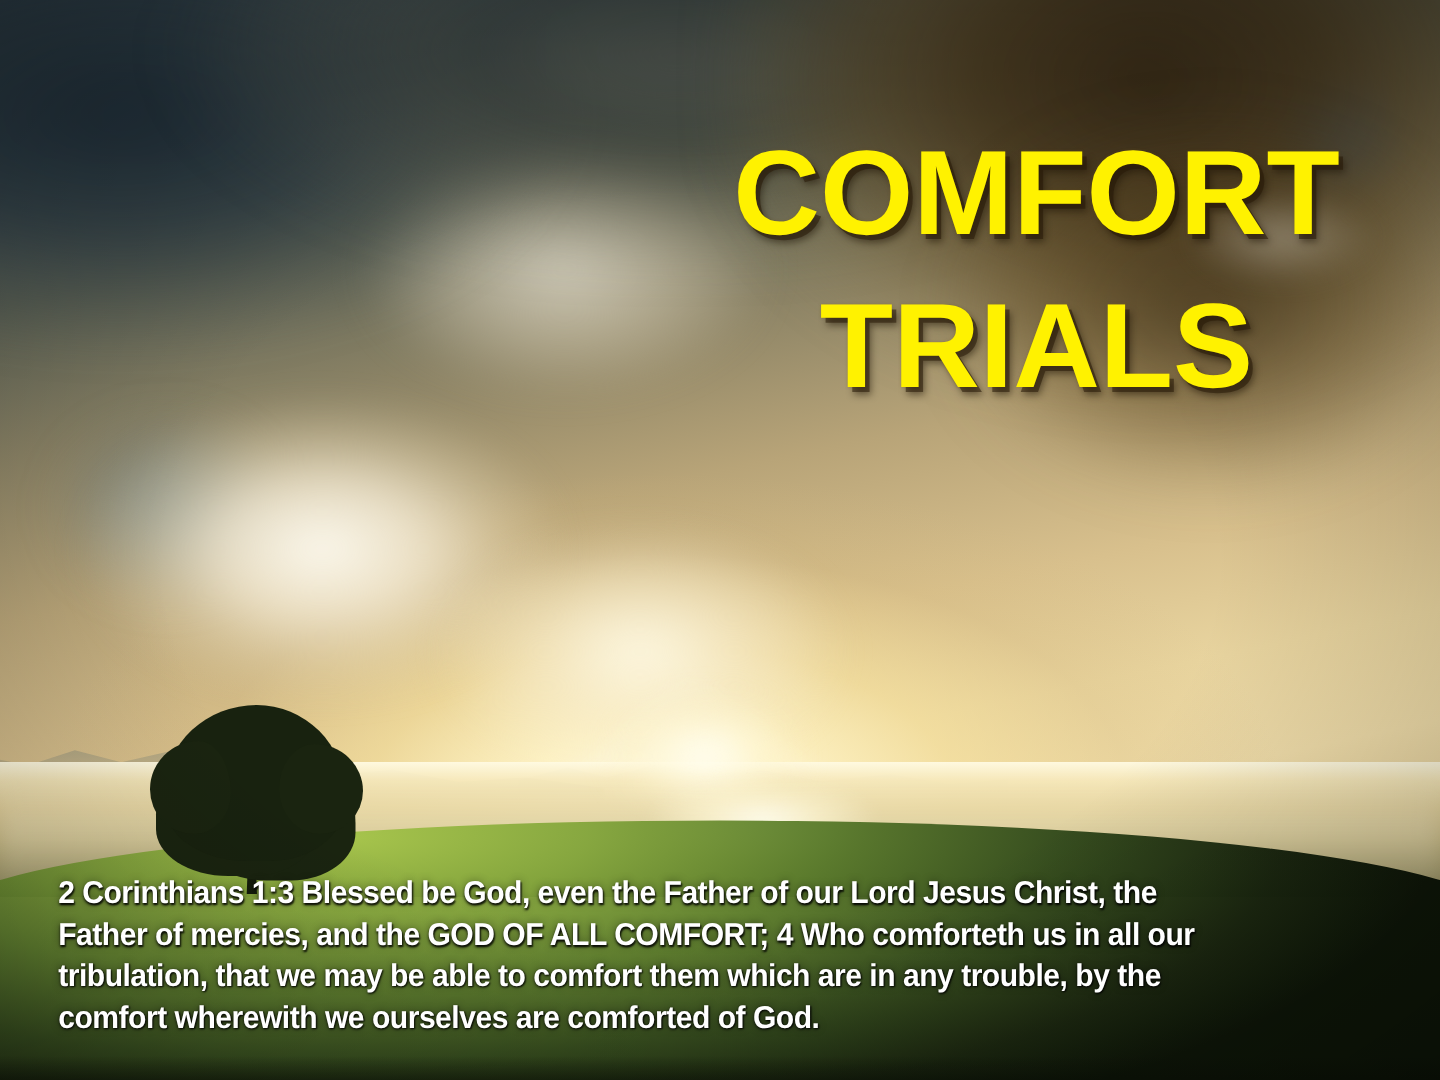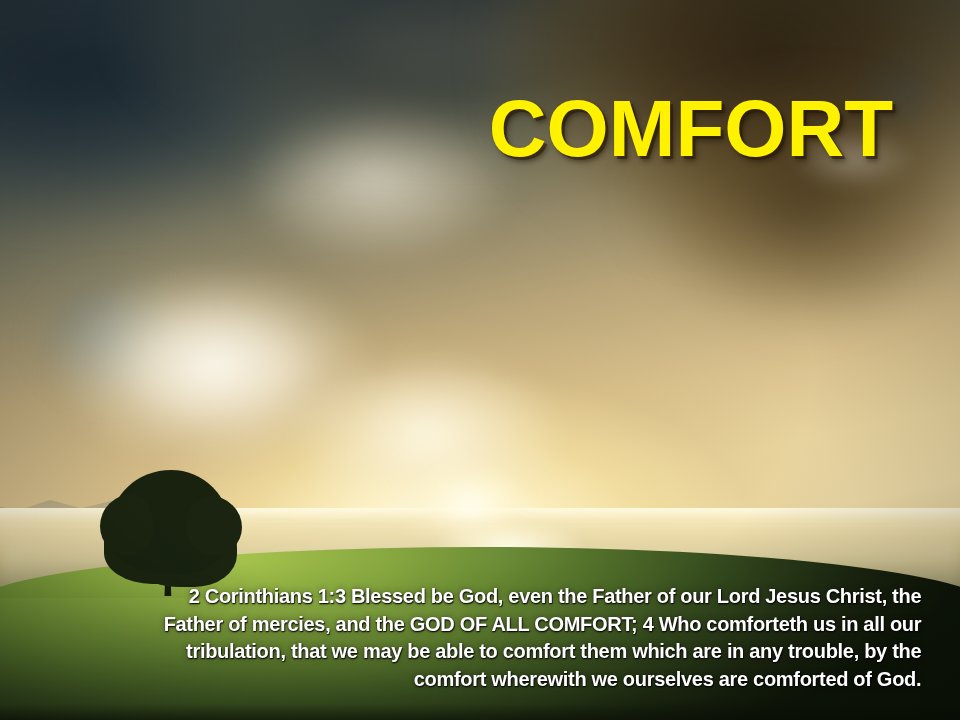--- a/index.html
+++ b/index.html
@@ -443,21 +443,21 @@
     white-space: nowrap;
   }
 
   
   .scripture {
     position: absolute;
     left: 18px;
     right: 18px;
     top: 582px;
     z-index: 5;
-    text-align: right;
+    text-align: left;
   }
   .scripture-line {
     color: #ffffff;
     font-family: "Liberation Sans", sans-serif;
     font-weight: bold;
     font-size: 21px;
     line-height: 27.5px;
     letter-spacing: -0.35px;
     white-space: nowrap;
     text-shadow:
@@ -508,20 +508,21 @@
       <div class="branch-r"></div>
       <div class="trunk"></div>
       <div class="canopy"></div>
     </div>
 
     <div class="vignette"></div>
   </div>
 
   <div class="title-block">
     <div class="title-line">COMFORT</div>
+    <div class="title-line">TRIALS</div>
   </div>
 
   <div class="scripture">
     <div class="scripture-line">2 Corinthians 1:3 Blessed be God, even the Father of our Lord Jesus Christ, the</div>
     <div class="scripture-line">Father of mercies, and the GOD OF ALL COMFORT; 4 Who comforteth us in all our</div>
     <div class="scripture-line">tribulation, that we may be able to comfort them which are in any trouble, by the</div>
     <div class="scripture-line">comfort wherewith we ourselves are comforted of God.</div>
   </div>
 
 </div>

